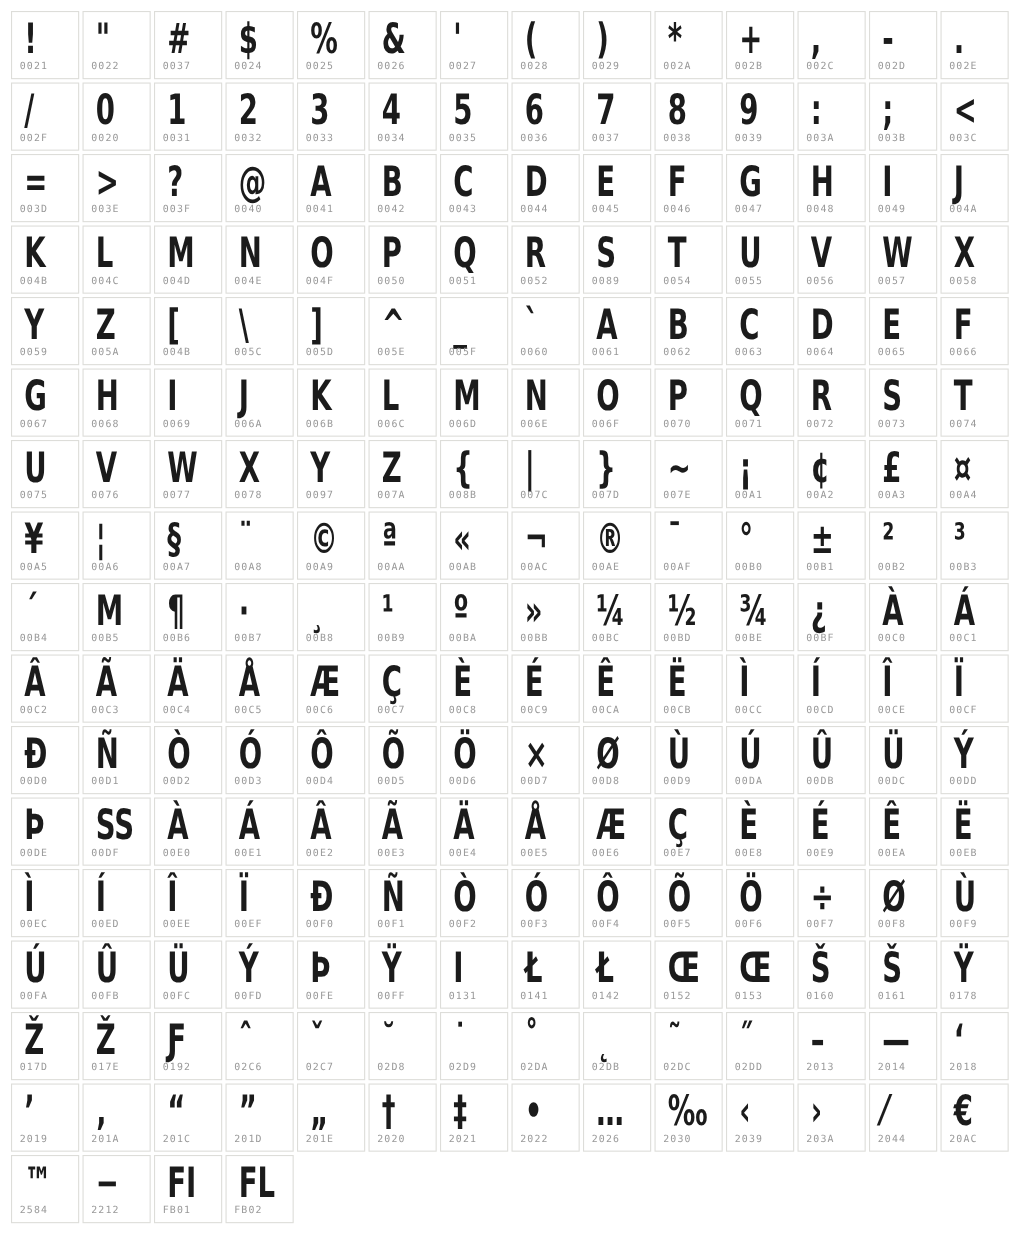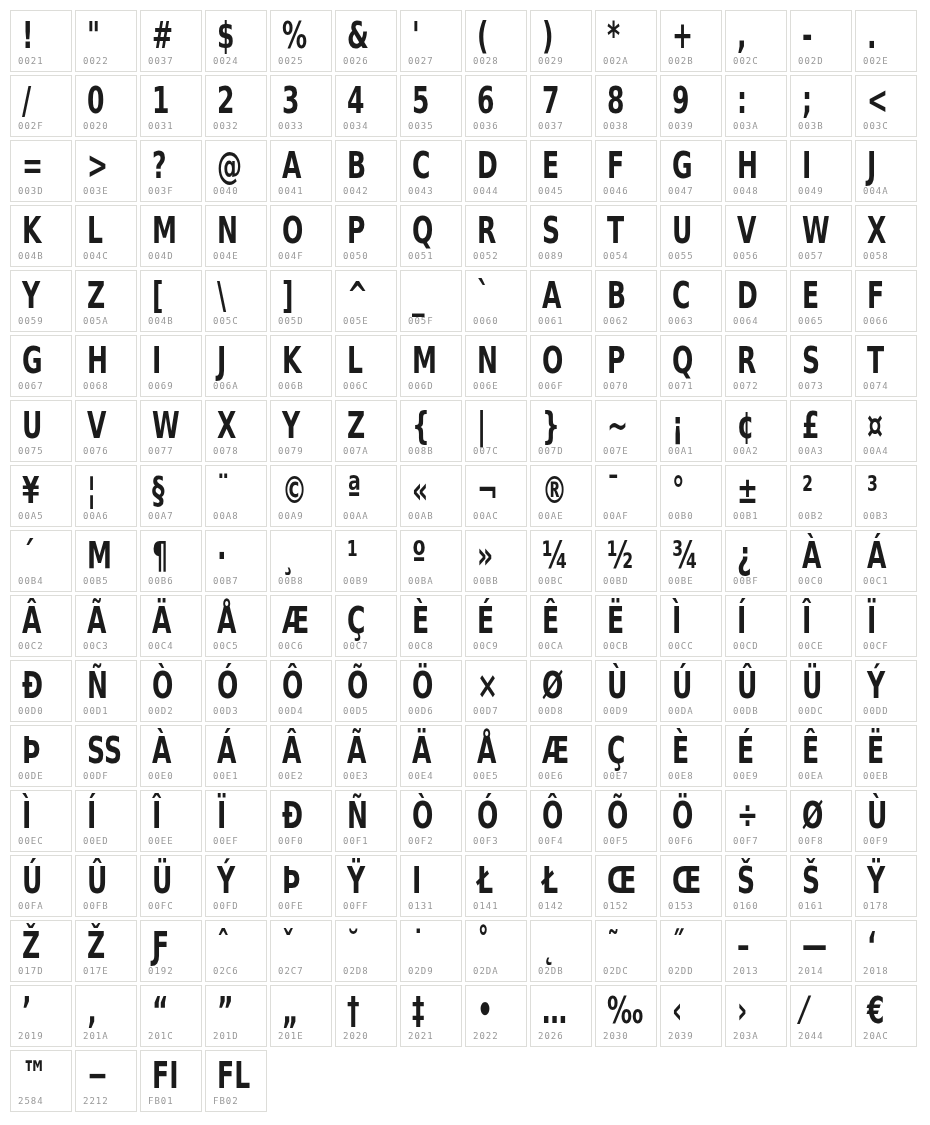--- a/index.html
+++ b/index.html
@@ -407,21 +407,21 @@
       <div class="cell">
         <span class="g">w</span>
         <span class="cp">0077</span>
       </div>
       <div class="cell">
         <span class="g">x</span>
         <span class="cp">0078</span>
       </div>
       <div class="cell">
         <span class="g">y</span>
-        <span class="cp">0079</span>
+        <span class="cp">0097</span>
       </div>
       <div class="cell">
         <span class="g">z</span>
         <span class="cp">007A</span>
       </div>
       <div class="cell">
         <span class="g">{</span>
         <span class="cp">008B</span>
       </div>
       <div class="cell">

